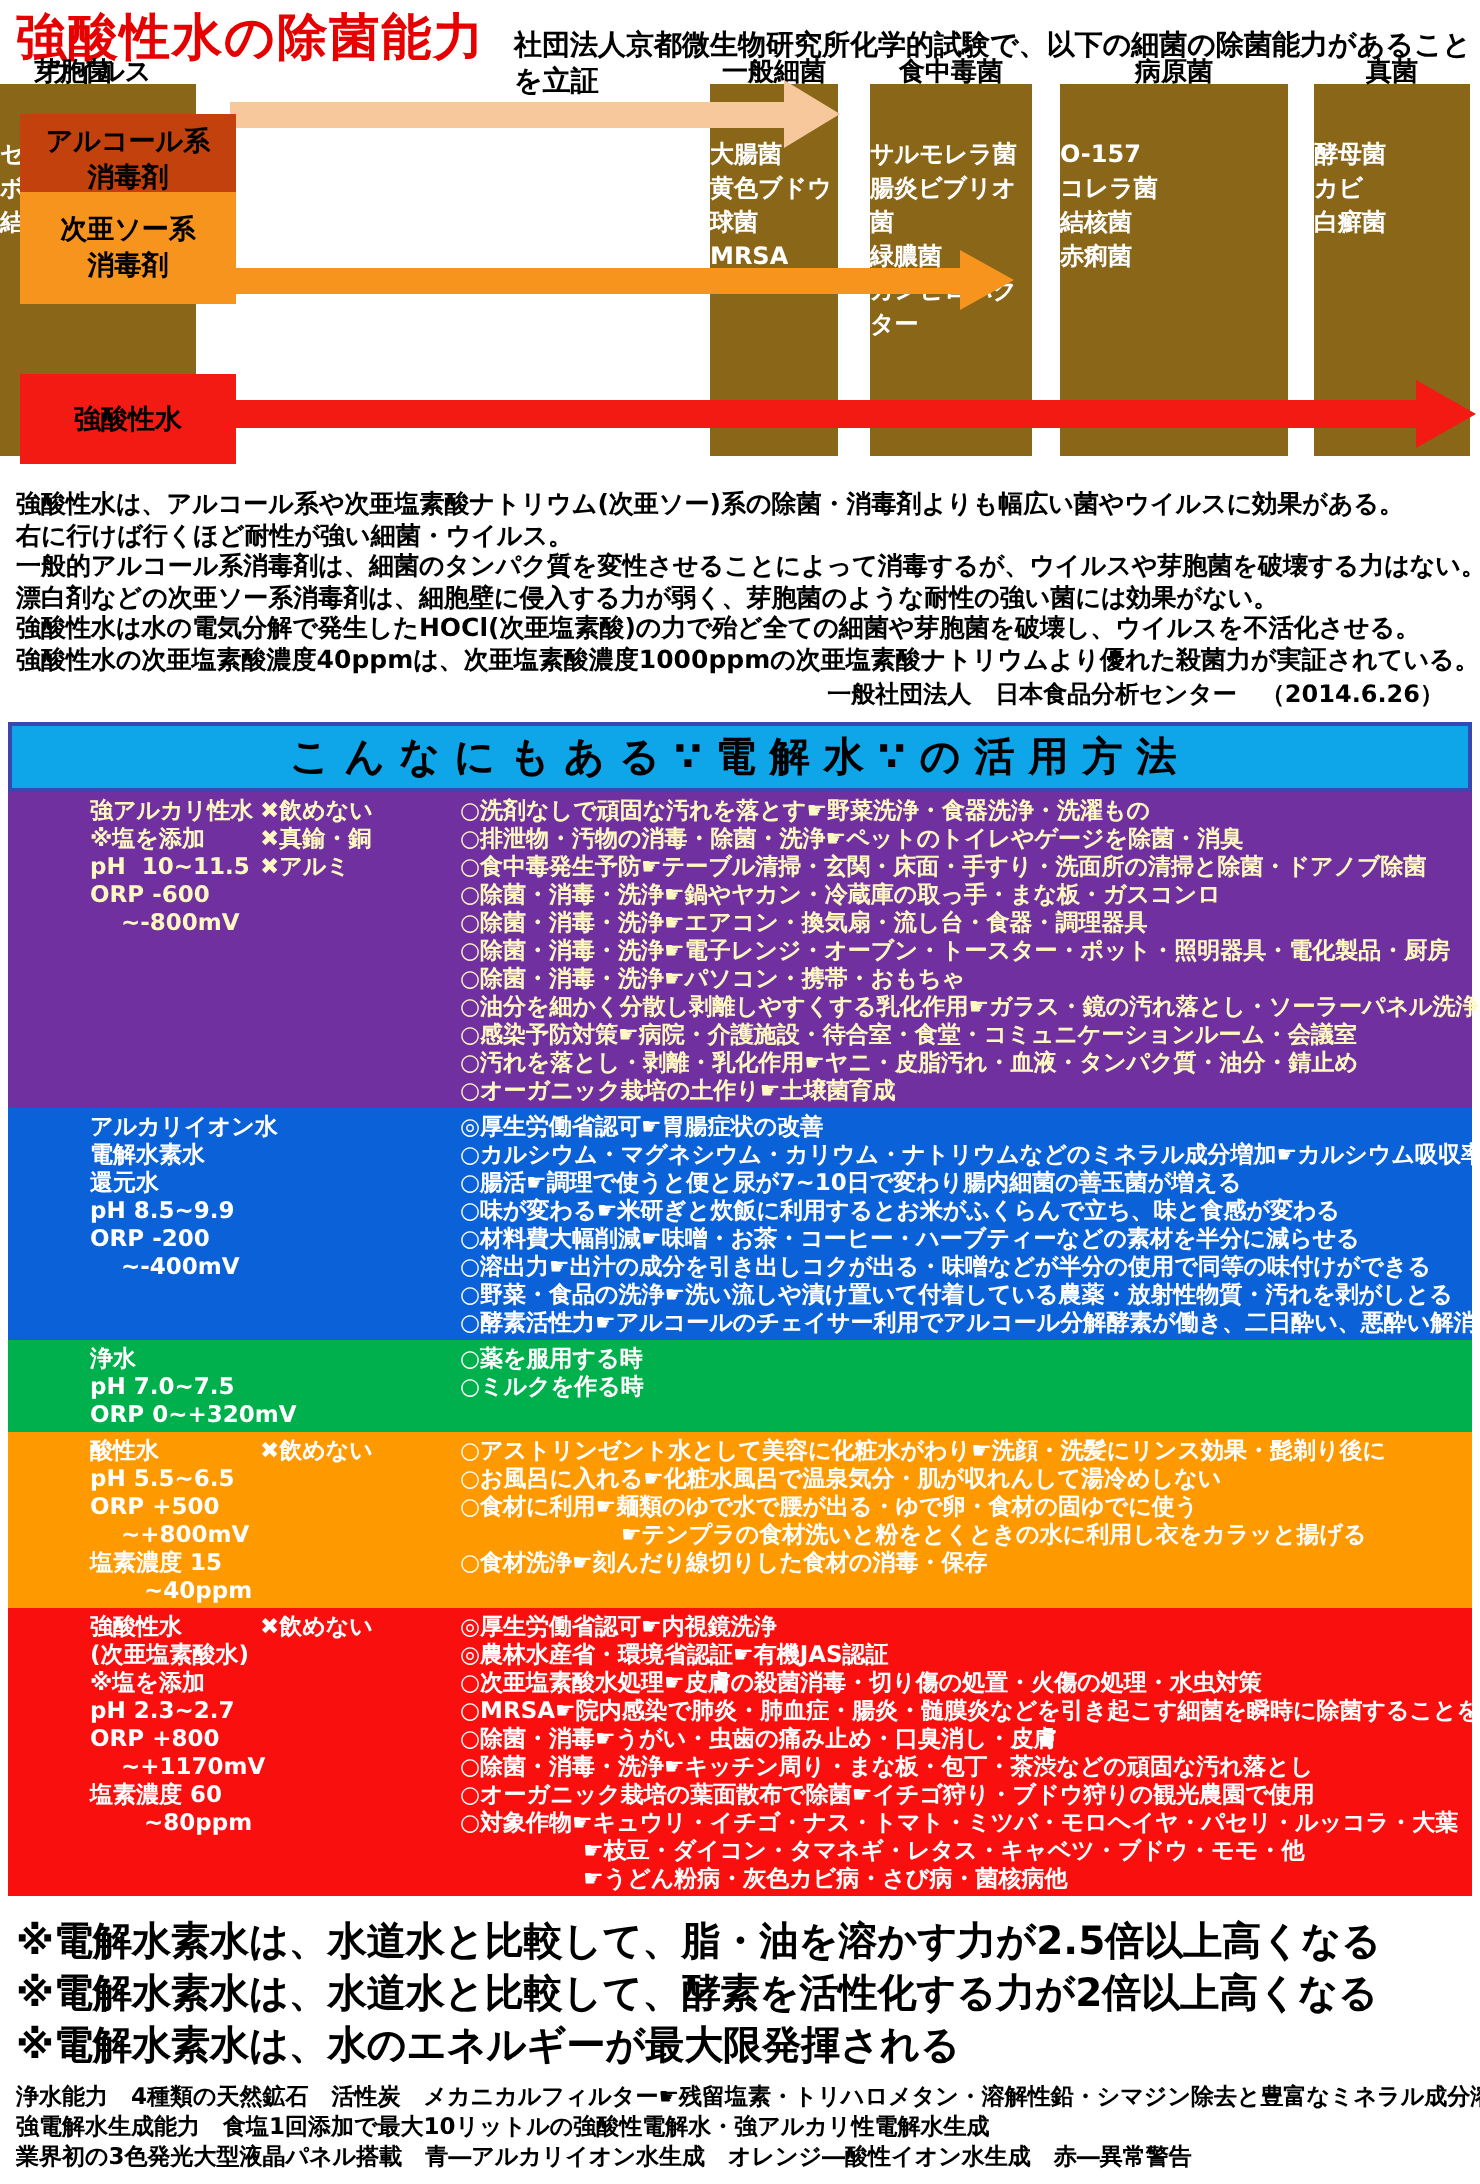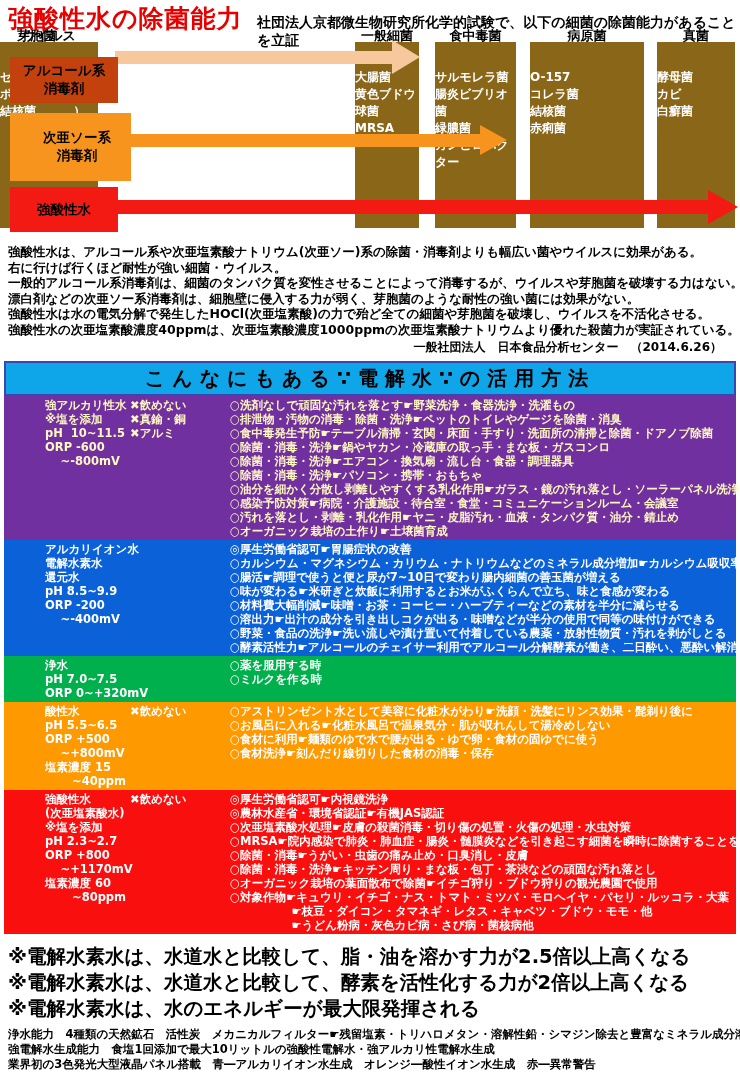--- a/index.html
+++ b/index.html
@@ -23,21 +23,21 @@
   .head{position:absolute;z-index:2;width:0;height:0;}
   .shaft-alcohol{left:115px;top:51px;width:277px;height:13px;background:#F6C89C;}
   .head-alcohol{left:392px;top:40px;border-top:17px solid transparent;border-bottom:17px solid transparent;border-left:28px solid #F6C89C;}
   .shaft-hypo{left:115px;top:134px;width:365px;height:13px;background:#F7941E;}
   .head-hypo{left:480px;top:125px;border-top:15px solid transparent;border-bottom:15px solid transparent;border-left:27px solid #F7941E;}
   .shaft-acid{left:110px;top:200px;width:598px;height:14px;background:#F21A12;}
   .head-acid{left:708px;top:190px;border-top:17px solid transparent;border-bottom:17px solid transparent;border-left:30px solid #F21A12;}
   .agent{position:absolute;left:10px;width:108px;display:flex;align-items:center;justify-content:center;
          text-align:center;font-weight:700;font-size:13.5px;white-space:pre-line;z-index:3;}
   .agent-alcohol{top:57px;height:46px;background:#c2410c;}
-  .agent-hypo{top:113px;height:68px;background:#F7941E;padding-left:13px;}
+  .agent-hypo{top:96px;height:56px;background:#F7941E;}
   .agent-acid{top:187px;height:45px;background:#F21A12;}
   
   .para{margin:6px 8px 0 8px;}
   .para-line{font-size:12.5px;font-weight:600;line-height:15.6px;white-space:nowrap;}
   .credit{text-align:right;font-size:12px;font-weight:600;padding-right:10px;margin-top:1px;}
   
   .table{margin:5px 4px 0 4px;}
   .t-header{background:#0ea5e9;border:2px solid #3848B0;text-align:center;font-size:20px;font-weight:700;
             letter-spacing:7px;padding:2px 0;white-space:nowrap;}
   .section{display:flex;padding:2px 0;font-weight:600;font-size:11.5px;line-height:14px;}
@@ -142,20 +142,21 @@
 　 ~-800mV</div>
       <div class="sec-mid">✖飲めない
 ✖真鍮・銅
 ✖アルミ</div>
       <div class="sec-items">
           <div class="item">○洗剤なしで頑固な汚れを落とす☛野菜洗浄・食器洗浄・洗濯もの</div>
           <div class="item">○排泄物・汚物の消毒・除菌・洗浄☛ペットのトイレやゲージを除菌・消臭</div>
           <div class="item">○食中毒発生予防☛テーブル清掃・玄関・床面・手すり・洗面所の清掃と除菌・ドアノブ除菌</div>
           <div class="item">○除菌・消毒・洗浄☛鍋やヤカン・冷蔵庫の取っ手・まな板・ガスコンロ</div>
           <div class="item">○除菌・消毒・洗浄☛エアコン・換気扇・流し台・食器・調理器具</div>
+          <div class="item">○除菌・消毒・洗浄☛電子レンジ・オーブン・トースター・ポット・照明器具・電化製品・厨房</div>
           <div class="item">○除菌・消毒・洗浄☛パソコン・携帯・おもちゃ</div>
           <div class="item">○油分を細かく分散し剥離しやすくする乳化作用☛ガラス・鏡の汚れ落とし・ソーラーパネル洗浄</div>
           <div class="item">○感染予防対策☛病院・介護施設・待合室・食堂・コミュニケーションルーム・会議室</div>
           <div class="item">○汚れを落とし・剥離・乳化作用☛ヤニ・皮脂汚れ・血液・タンパク質・油分・錆止め</div>
           <div class="item">○オーガニック栽培の土作り☛土壌菌育成</div>
         </div>
     </div>
 
     <div class="section s-blue">
       <div class="sec-left">アルカリイオン水
@@ -193,20 +194,21 @@
 pH 5.5~6.5
 ORP +500
 　 ~+800mV
 塩素濃度 15
 　　 ~40ppm</div>
       <div class="sec-mid">✖飲めない</div>
       <div class="sec-items">
           <div class="item">○アストリンゼント水として美容に化粧水がわり☛洗顔・洗髪にリンス効果・髭剃り後に</div>
           <div class="item">○お風呂に入れる☛化粧水風呂で温泉気分・肌が収れんして湯冷めしない</div>
           <div class="item">○食材に利用☛麺類のゆで水で腰が出る・ゆで卵・食材の固ゆでに使う</div>
+          <div class="item">　　　　　　　☛テンプラの食材洗いと粉をとくときの水に利用し衣をカラッと揚げる</div>
           <div class="item">○食材洗浄☛刻んだり線切りした食材の消毒・保存</div>
         </div>
     </div>
 
     <div class="section s-red">
       <div class="sec-left">強酸性水
 (次亜塩素酸水)
 ※塩を添加
 pH 2.3~2.7
 ORP +800

